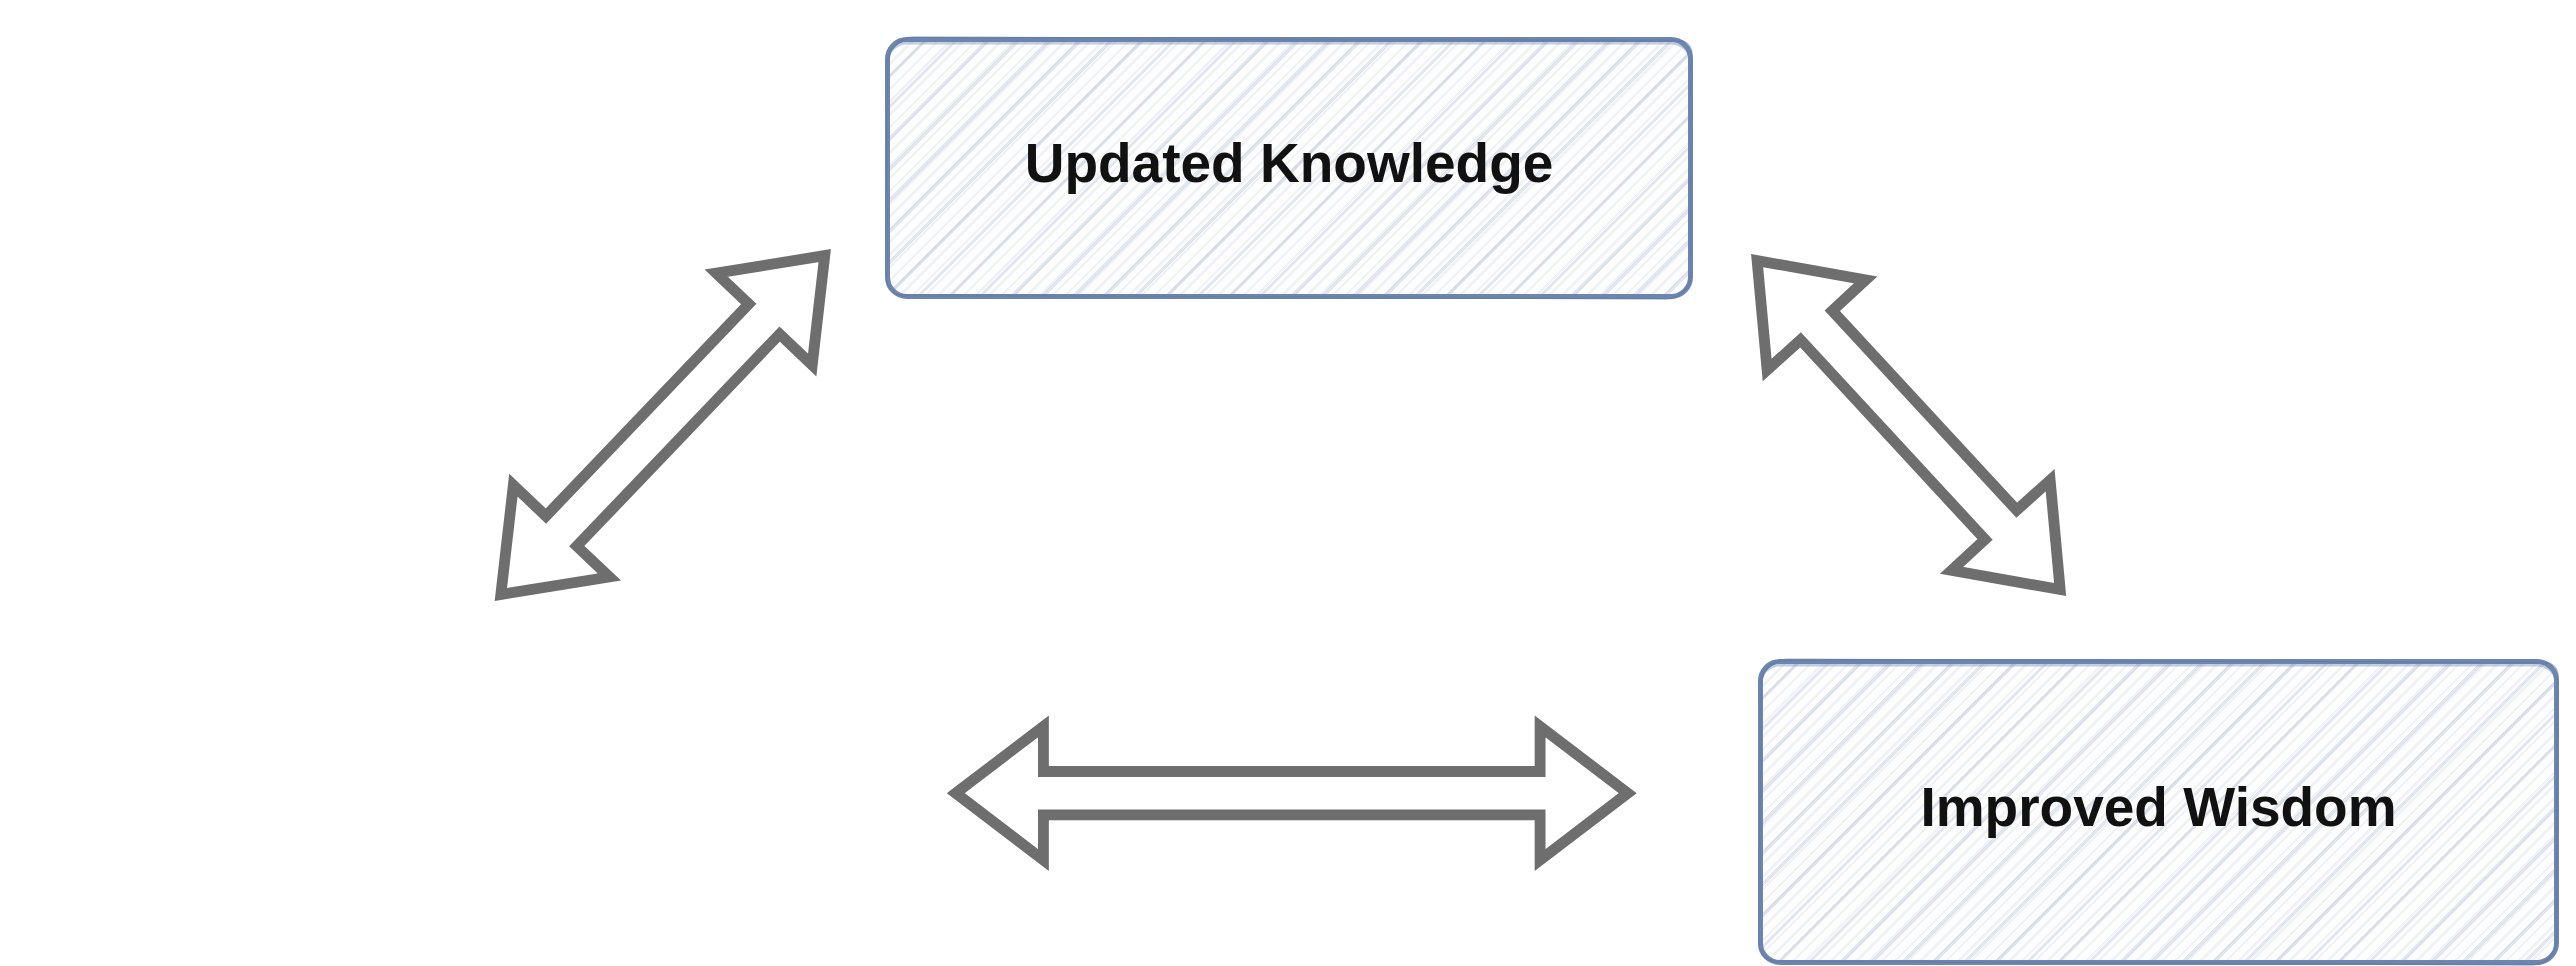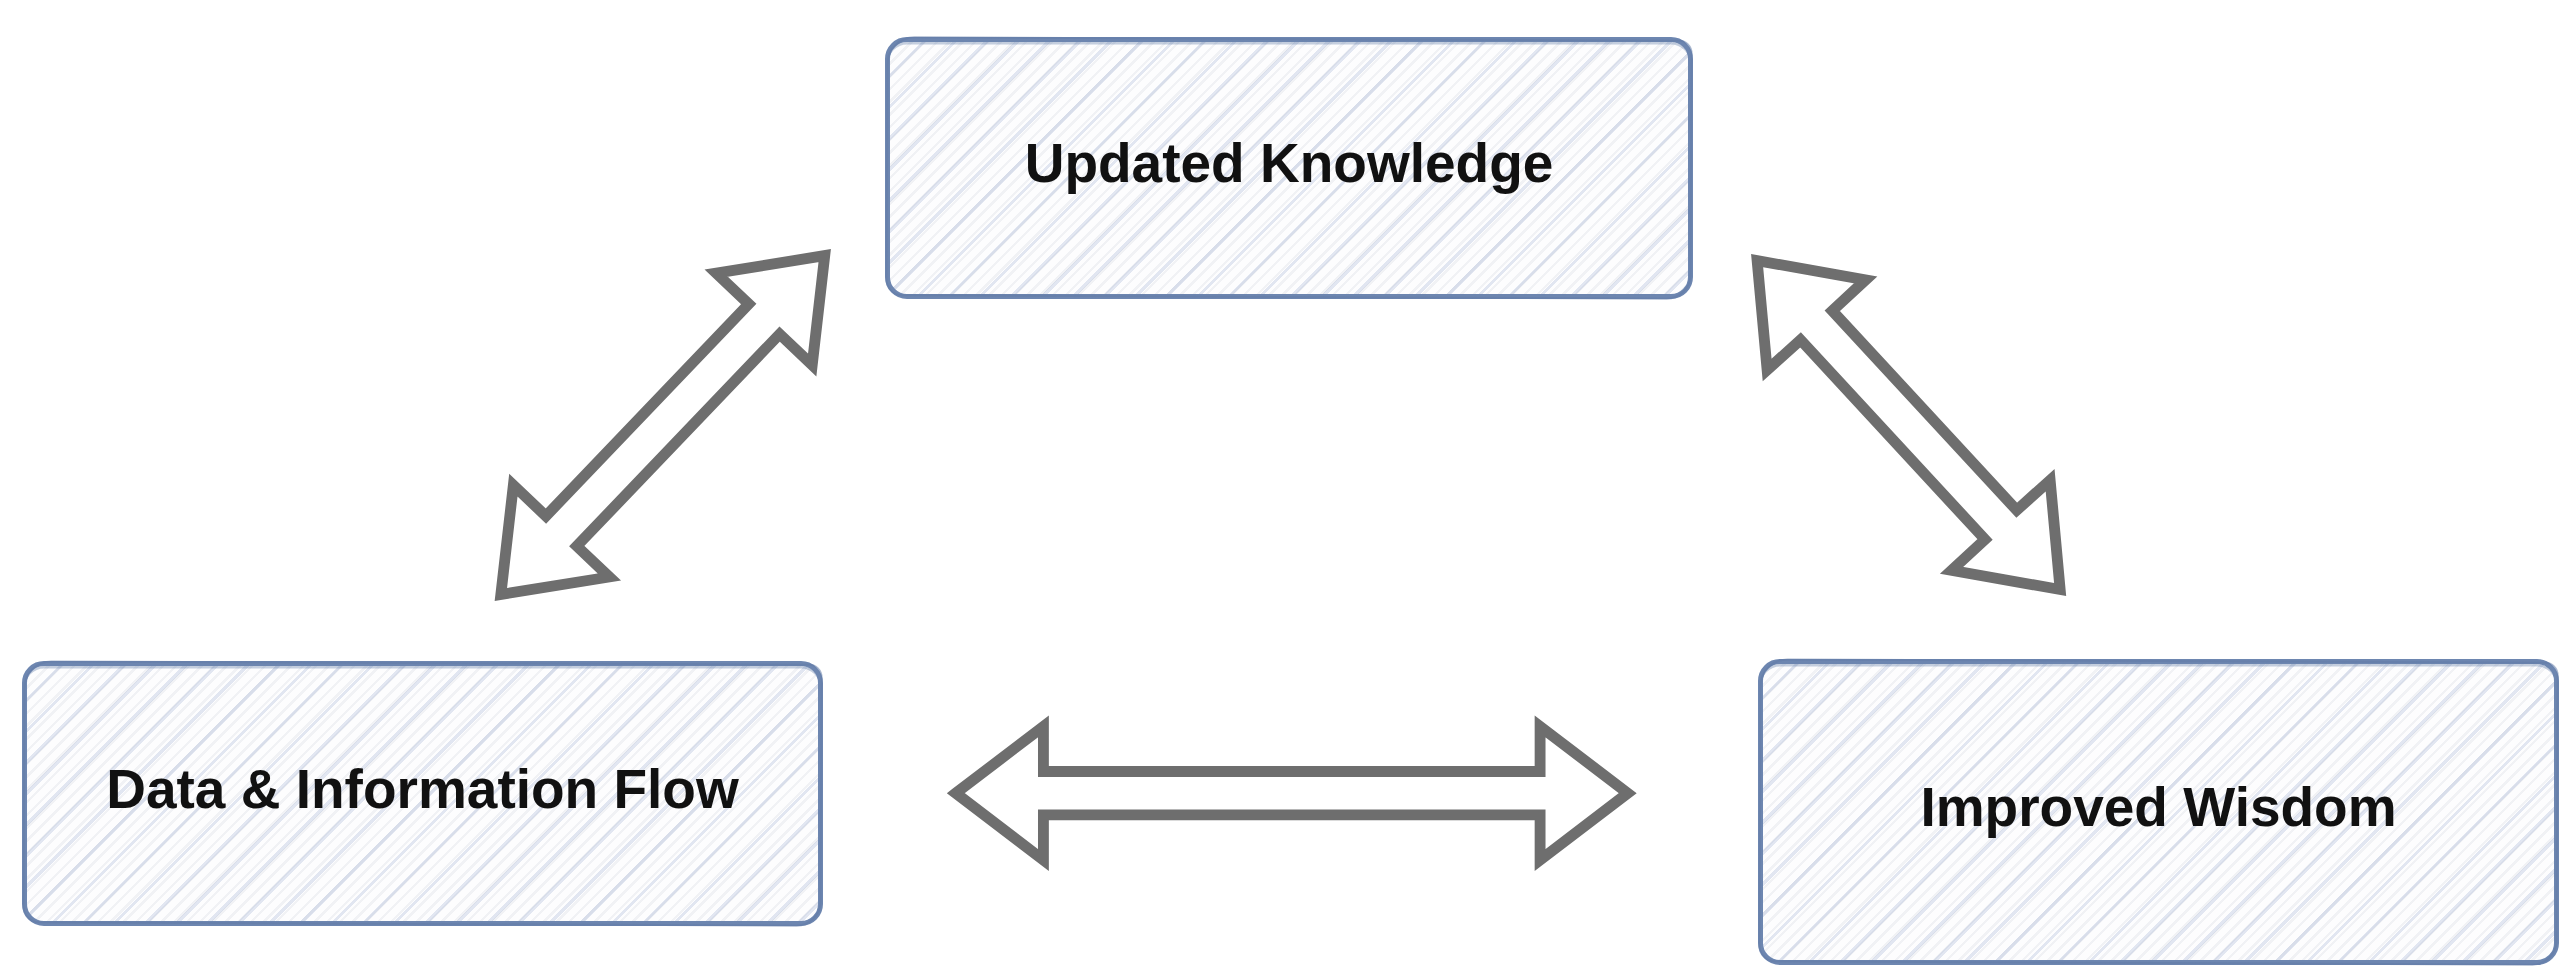--- a/index.html
+++ b/index.html
@@ -83,22 +83,19 @@
 
     <polygon points="2105,312 2235,335 2195,372 2416,611 2456,575 2468,706 2338,683 2378,646 2157,407 2117,443"></polygon>
 
     <polygon points="1145,950 1250,870 1250,924 1845,924 1845,870 1950,950 1845,1030 1845,976 1250,976 1250,1030"></polygon>
   </svg>
 
   <div class="node node-top">
     <span class="label">Updated Knowledge</span>
   </div>
 
-  <div class="node node-bottom-left">
-    <span class="label">Data &amp; Information Flow</span>
-  </div>
 
   <div class="node node-bottom-right">
     <span class="label">Improved Wisdom</span>
   </div>
 
 </div>
 
 
 </body></html>

